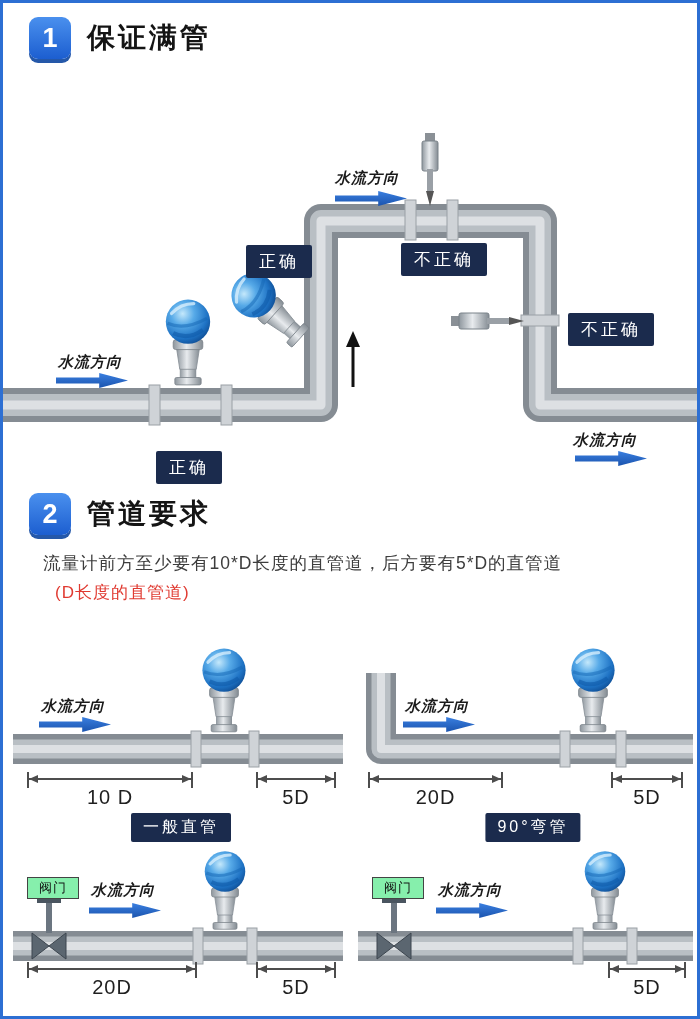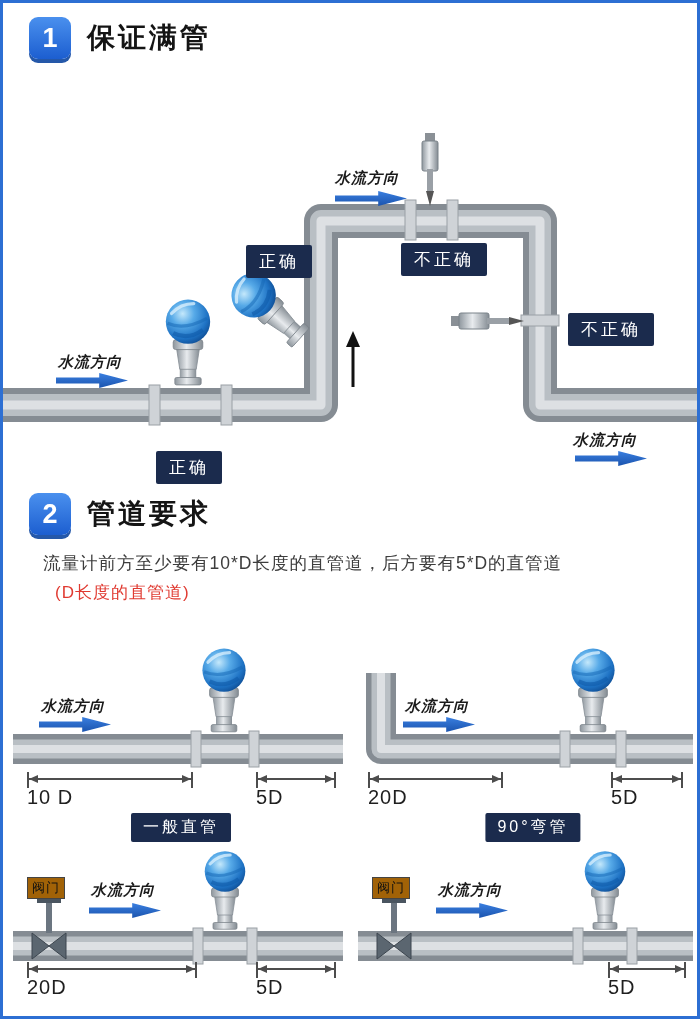--- a/index.html
+++ b/index.html
@@ -24,24 +24,24 @@
                 clip-path:polygon(0 30%, 60% 30%, 60% 0, 100% 50%, 60% 100%, 60% 70%, 0 70%); }
   .dev { position:absolute; }
 
   .dim { position:absolute; }
   .dim-line { position:relative; height:0; border-top:2px solid #4d4d4d; }
   .dim-line::before, .dim-line::after { content:""; position:absolute; top:-8px; width:2px; height:16px; background:#4d4d4d; }
   .dim-line::before { left:0; } .dim-line::after { right:0; }
   .dim-ah { position:absolute; top:-5px; width:0; height:0; border-top:4px solid transparent; border-bottom:4px solid transparent; }
   .dim-ah-l { left:2px; border-right:9px solid #4d4d4d; }
   .dim-ah-r { right:2px; border-left:9px solid #4d4d4d; }
-  .dim-label { margin-top:6px; font-size:20px; color:#1f1f1f; letter-spacing:1px; }
-
-  .valve-label { position:absolute; background:#a16207; border:1px solid #444; color:#111; font-size:13px;
-                 padding:1px 4px; letter-spacing:1px; white-space:nowrap; }
+  .dim-label { margin-top:6px; text-align:center; font-size:20px; color:#1f1f1f; letter-spacing:1px; }
+
+  .valve-label { position:absolute; background:#86efac; border:1px solid #444; color:#111; font-size:13px;
+                 padding:1px 11px; letter-spacing:1px; white-space:nowrap; }
 </style>
 </head>
 <body>
 
 <svg width="0" height="0" style="position:absolute" aria-hidden="true">
   <defs>
     <radialGradient id="sphereGrad" cx="38%" cy="32%" r="75%">
       <stop offset="0%" stop-color="#c4e8fb"></stop>
       <stop offset="35%" stop-color="#57aae8"></stop>
       <stop offset="75%" stop-color="#1e72c4"></stop>

